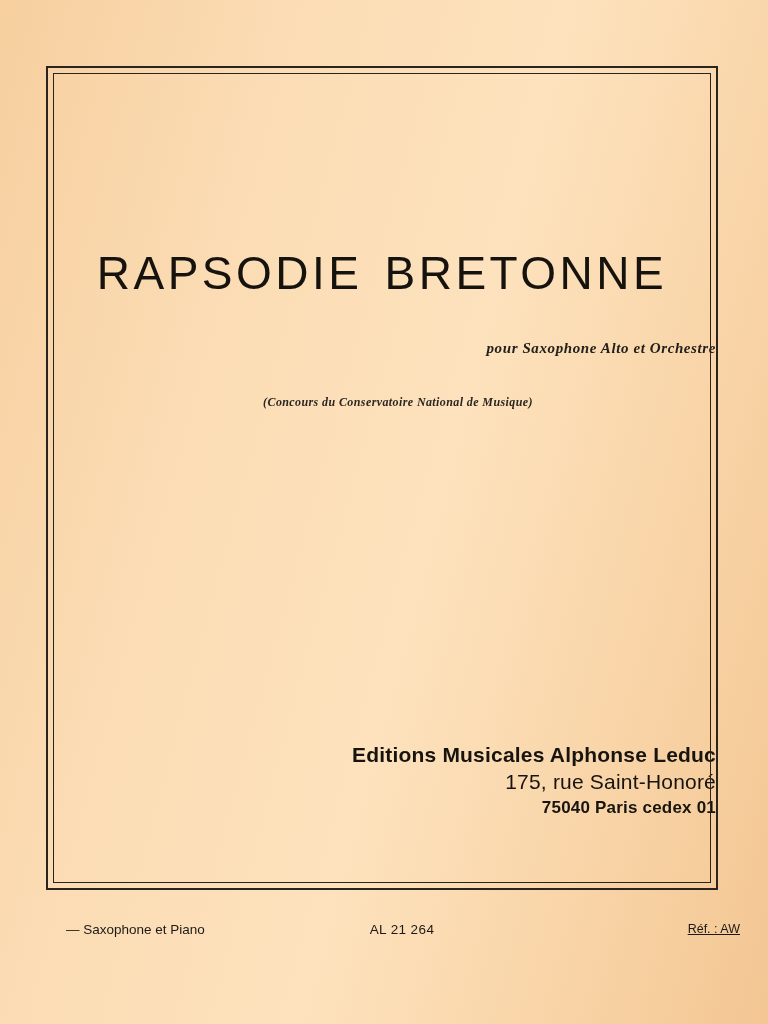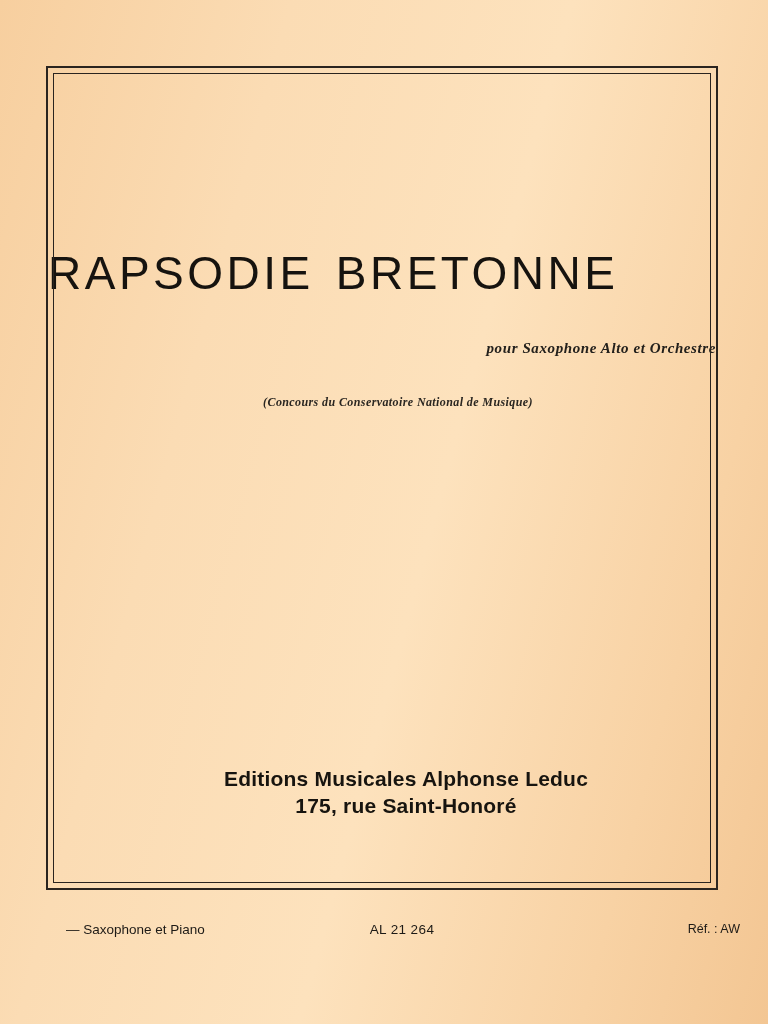--- a/index.html
+++ b/index.html
@@ -48,20 +48,21 @@
     letter-spacing: 1.2px;
     color: #1d1a17;
     font-family: "Liberation Sans", sans-serif;
     font-weight: 400;
   }
   .title {
     position: absolute;
     left: 0;
     right: 0;
     top: 178px;
+    text-align: center;
     font-size: 46px;
     letter-spacing: 3.5px;
     color: #16130f;
     font-family: "Liberation Sans", sans-serif;
     font-weight: 400;
   }
   .title .gap {
     display: inline-block;
     width: 22px;
   }
@@ -90,34 +91,34 @@
     color: #2a2621;
     font-family: "Liberation Serif", serif;
     font-weight: 700;
     padding-left: 32px;
   }
   .publisher {
     position: absolute;
     left: 0;
     right: 0;
     bottom: 68px;
-    text-align: center;
+    text-align: right;
     color: #17140f;
     font-family: "Liberation Sans", sans-serif;
     margin-left: 48px;
   }
   .publisher .line1 {
     font-size: 21px;
     font-weight: 700;
     letter-spacing: 0.2px;
     line-height: 1.32;
   }
   .publisher .line2 {
     font-size: 21px;
-    font-weight: 700;
+    font-weight: 400;
     letter-spacing: 0.2px;
     line-height: 1.32;
   }
   .publisher .line3 {
     font-size: 17px;
     font-weight: 700;
     letter-spacing: 0.2px;
     line-height: 1.4;
   }
   .footer {
@@ -144,20 +145,21 @@
     top: 0;
     text-align: center;
     letter-spacing: 0.4px;
   }
   .footer .right {
     position: absolute;
     right: 4px;
     top: 0;
     font-size: 12.5px;
     white-space: nowrap;
+    text-decoration: underline;
   }
 </style>
 </head>
 <body>
 
 <div class="page">
 
   <div class="cover-frame">
 
 
@@ -165,20 +167,21 @@
       <span>RAPSODIE</span><span class="gap"></span><span>BRETONNE</span>
     </div>
 
     <div class="subtitle">pour Saxophone Alto et Orchestre</div>
 
     <div class="contest">(Concours du Conservatoire National de Musique)</div>
 
     <div class="publisher">
       <div class="line1">Editions Musicales Alphonse Leduc</div>
       <div class="line2">175, rue Saint-Honoré</div>
+      <div class="line3">75040 Paris cedex 01</div>
     </div>
 
   </div>
 
   <div class="footer">
     <span class="left">— Saxophone et Piano</span>
     <span class="center">AL 21 264</span>
     <span class="right">Réf. : AW</span>
   </div>
 

